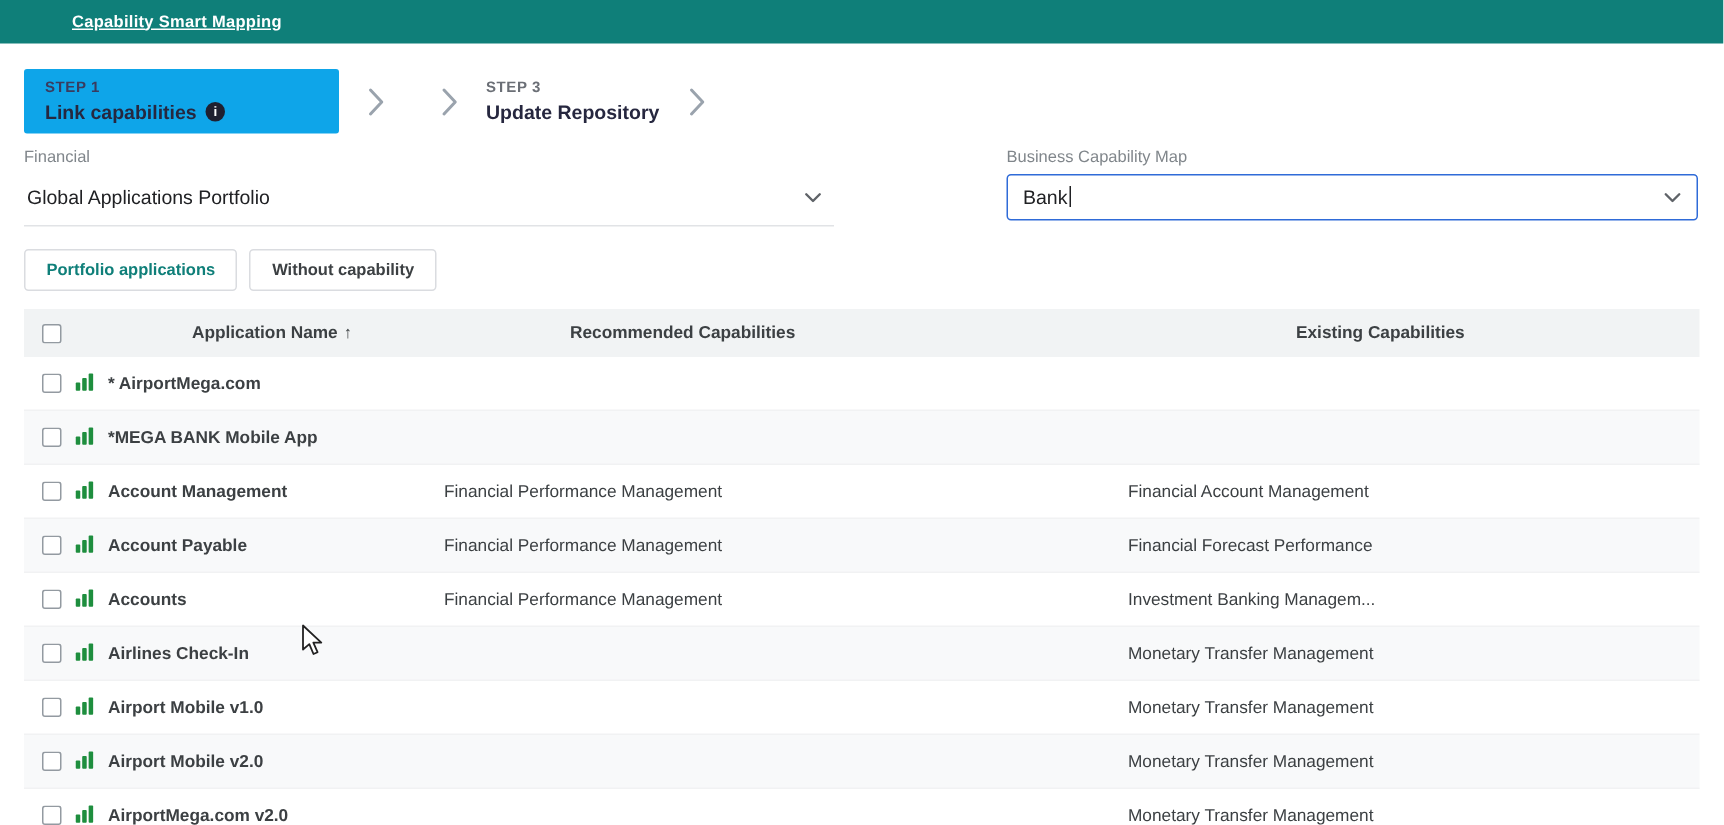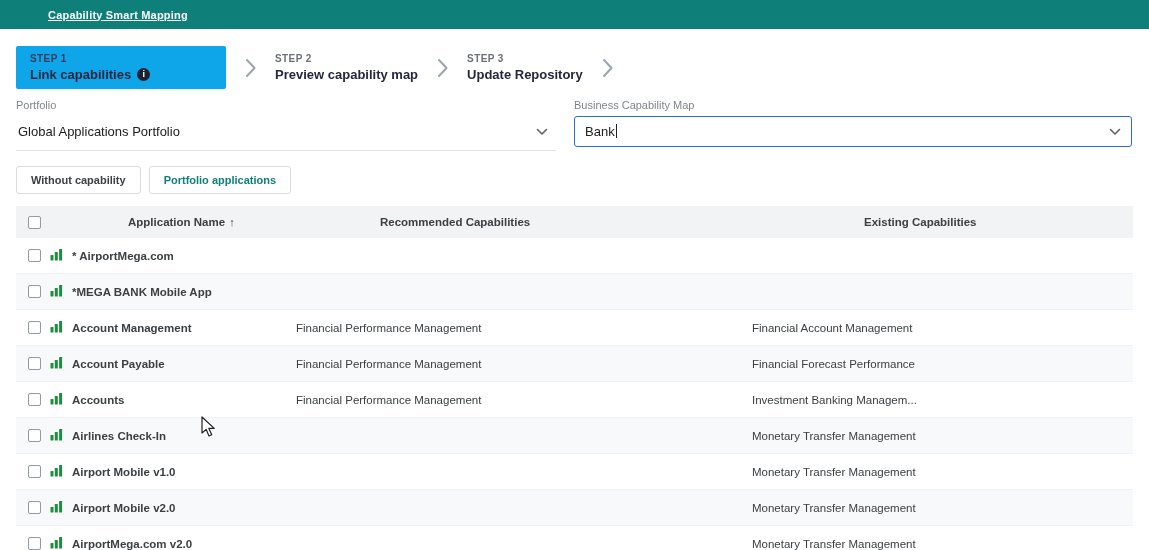--- a/index.html
+++ b/index.html
@@ -77,21 +77,21 @@
     display: flex;
     justify-content: space-between;
     padding: 2px 17px 0 16px;
   }
   .filter-label {
     font-size: 11px;
     color: #80868b;
     margin-bottom: 5px;
   }
   .filter-left  { width: 540px; }
-  .filter-right { width: 558px; }
+  .filter-right { width: 461px; }
   .select-underline {
     display: flex;
     align-items: center;
     justify-content: space-between;
     border-bottom: 1px solid #e1e3e6;
     padding: 8px 8px 11px 2px;
     font-size: 13px;
     color: #202124;
     cursor: pointer;
   }
@@ -190,43 +190,37 @@
   <div class="step active">
     <span class="step-label">STEP 1</span>
     <span class="step-title">
       <span>Link capabilities</span>
       <span class="info-icon">i</span>
     </span>
   </div>
   <svg class="chev" width="13" height="24" viewBox="0 0 13 24">
       <path d="M3 4 L10.5 12 L3 20" fill="none" stroke="#9aa3ad" stroke-width="2" stroke-linecap="round" stroke-linejoin="round"></path>
     </svg>
-  <div class="step">
-    <span class="step-label">STEP 2</span>
-    <span class="step-title">
-      <span>Preview capability map</span>
-    </span>
-  </div>
   <svg class="chev" width="13" height="24" viewBox="0 0 13 24">
       <path d="M3 4 L10.5 12 L3 20" fill="none" stroke="#9aa3ad" stroke-width="2" stroke-linecap="round" stroke-linejoin="round"></path>
     </svg>
   <div class="step">
     <span class="step-label">STEP 3</span>
     <span class="step-title">
       <span>Update Repository</span>
     </span>
   </div>
   <svg class="chev" width="13" height="24" viewBox="0 0 13 24">
       <path d="M3 4 L10.5 12 L3 20" fill="none" stroke="#9aa3ad" stroke-width="2" stroke-linecap="round" stroke-linejoin="round"></path>
     </svg>
 </div>
 
 <div class="filters">
   <div class="filter-left">
-    <div class="filter-label">Portfolio</div>
+    <div class="filter-label">Financial</div>
     <div class="select-underline">
       <span>Global Applications Portfolio</span>
       <svg width="12" height="8" viewBox="0 0 12 8">
           <path d="M1.5 1.5 L6 6 L10.5 1.5" fill="none" stroke="#5f6368" stroke-width="1.6" stroke-linecap="round" stroke-linejoin="round"></path>
         </svg>
     </div>
   </div>
   <div class="filter-right">
     <div class="filter-label">Business Capability Map</div>
     <div class="select-box">
@@ -235,22 +229,22 @@
         <span class="text-caret"></span>
       </span>
       <svg width="12" height="8" viewBox="0 0 12 8">
           <path d="M1.5 1.5 L6 6 L10.5 1.5" fill="none" stroke="#5f6368" stroke-width="1.6" stroke-linecap="round" stroke-linejoin="round"></path>
         </svg>
     </div>
   </div>
 </div>
 
 <div class="chips">
+  <button class="chip teal">Portfolio applications</button>
   <button class="chip dark">Without capability</button>
-  <button class="chip teal">Portfolio applications</button>
 </div>
 
 <div class="table">
   <div class="thead">
     <div class="cell">
         <input type="checkbox" class="cb" style="">
       </div>
     <div class="cell"></div>
     <div class="cell">
       <span>Application Name</span><span class="sort-arrow">↑</span>

